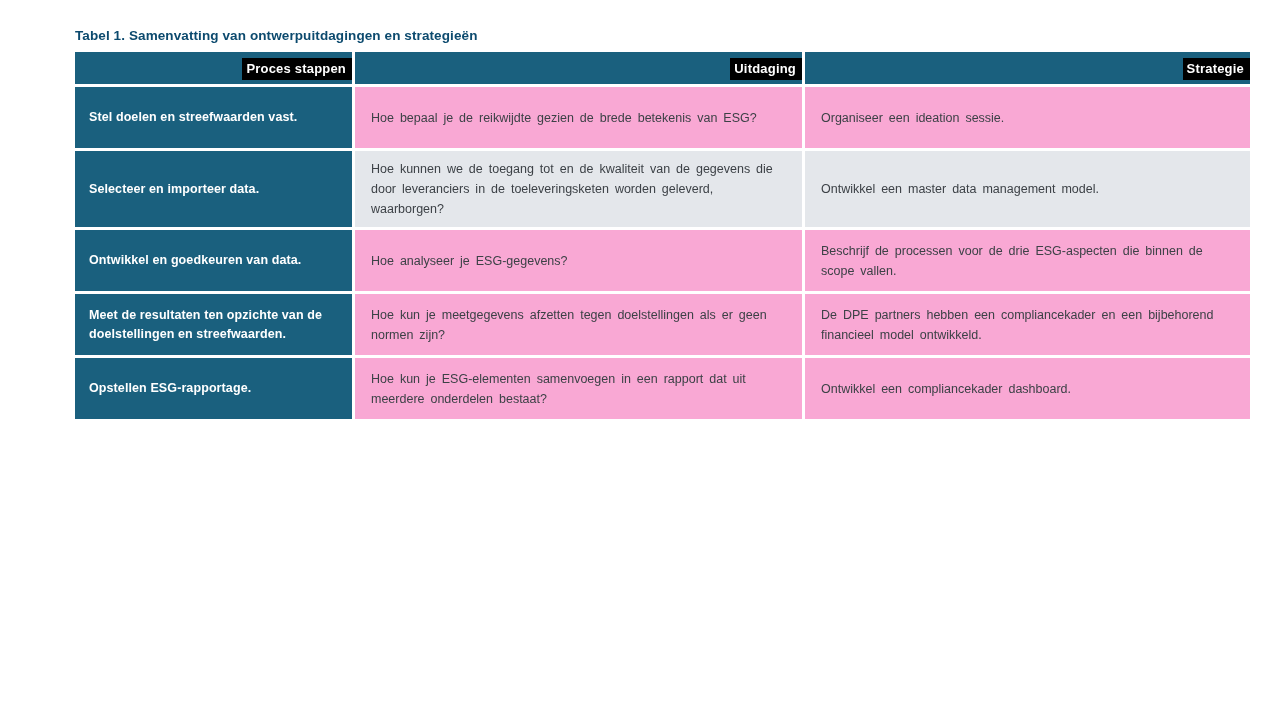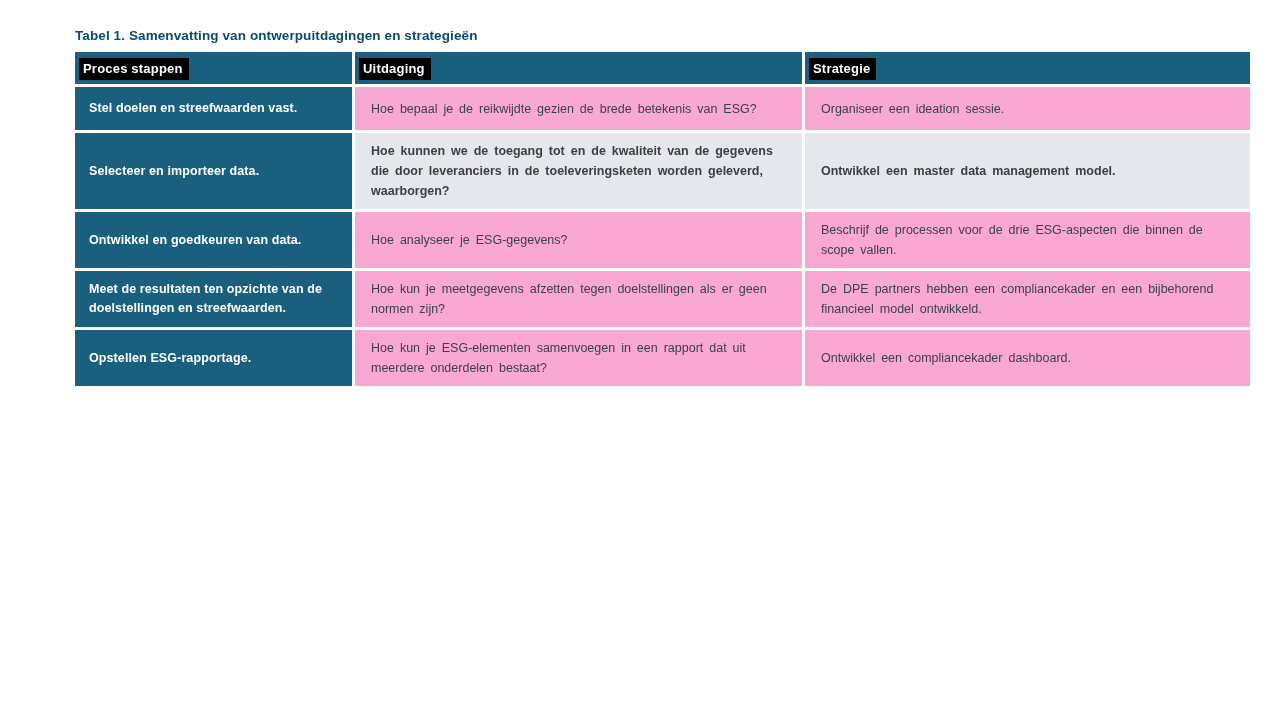--- a/index.html
+++ b/index.html
@@ -35,56 +35,56 @@
     border-collapse: separate;
     border-spacing: 3px;
   }
   col.c1 { width: 277px; }
   col.c2 { width: 447px; }
   col.c3 { width: 445px; }
 
   th.hcell {
     background: #1a607e;
     height: 30px;
-    text-align: left;
+    text-align: right;
     vertical-align: middle;
     padding: 2px 0 0 4px;
     font-weight: normal;
     margin-top: 36px;
   }
   .hl {
     display: inline-block;
     background: #000000;
     color: #ffffff;
     font-weight: bold;
     font-size: 13px;
     padding: 3px 6px 4px 4px;
     letter-spacing: 0.2px;
   }
-  tbody tr { height: 43px; }
+  tbody tr { height: 61px; }
   td.step {
     background: #1a607e;
     color: #ffffff;
     font-weight: bold;
     font-size: 12.5px;
     line-height: 1.5;
     vertical-align: middle;
     padding: 8px 12px 8px 14px;
     letter-spacing: 0.1px;
   }
   td.body {
     color: #3c4146;
     font-size: 12.5px;
     line-height: 1.6;
     vertical-align: middle;
     padding: 8px 18px 8px 16px;
     word-spacing: 2.5px;
   }
   tr.dark  td.body { background: #f9a8d4; }
-  tr.light td.body { background: #e4e7eb; font-weight: bold; }
+  tr.light td.body { background: #e4e7eb; }
 </style>
 </head>
 <body>
 
 <div class="page">
 
   <p class="caption">Tabel 1. Samenvatting van ontwerpuitdagingen en strategieën</p>
 
   <table class="tbl">
     <colgroup>

